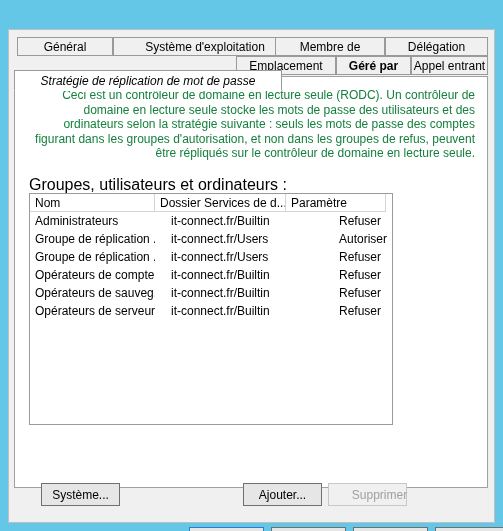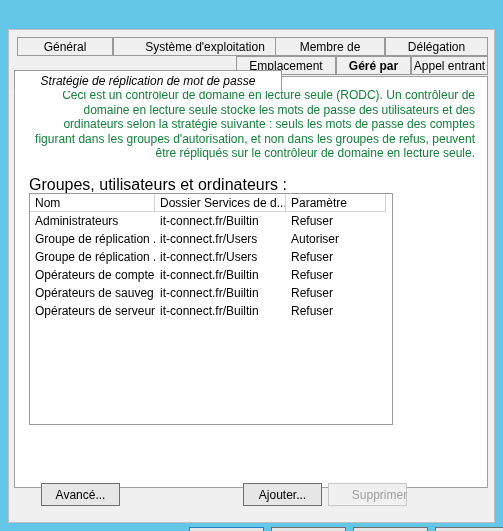--- a/index.html
+++ b/index.html
@@ -195,33 +195,34 @@
     position: absolute;
     left: 0;
     top: 18px;
     width: 444px;
   }
   .lv-row {
     display: flex;
     height: 18px;
     align-items: center;
     cursor: default;
+    gap: 11px;
   }
   .lv-td {
     box-sizing: border-box;
     padding-left: 5px;
     font-size: 12px;
     color: #000000;
     white-space: nowrap;
     overflow: hidden;
     line-height: 18px;
   }
   .lv-td.c0 { width: 125px; }
   .lv-td.c1 { width: 131px; }
-  .lv-td.c2 { width: 100px; }
+  .lv-td.c2 { width: 100px; margin-left: 26px; }
 
   
   .btn {
     position: absolute;
     box-sizing: border-box;
     height: 23px;
     background: #e6e6e6;
     border: 1px solid #707070;
     font-size: 12px;
     font-family: "Liberation Sans", sans-serif;
@@ -306,21 +307,21 @@
             <div class="lv-td c2">Refuser</div>
           </div>
           <div class="lv-row">
             <div class="lv-td c0">Opérateurs de serveur</div>
             <div class="lv-td c1">it-connect.fr/Builtin</div>
             <div class="lv-td c2">Refuser</div>
           </div>
         </div>
       </div>
 
-      <div class="btn btn-avance">Avancé...</div>
+      <div class="btn btn-avance">Système...</div>
       <div class="btn btn-ajouter">Ajouter...</div>
       <div class="btn btn-supprimer disabled">Supprimer</div>
 
     </div>
 
     <div class="btn btn-ok">OK</div>
     <div class="btn btn-annuler">Annuler</div>
     <div class="btn btn-appliquer">Appliquer</div>
     <div class="btn btn-aide">Aide</div>
 

